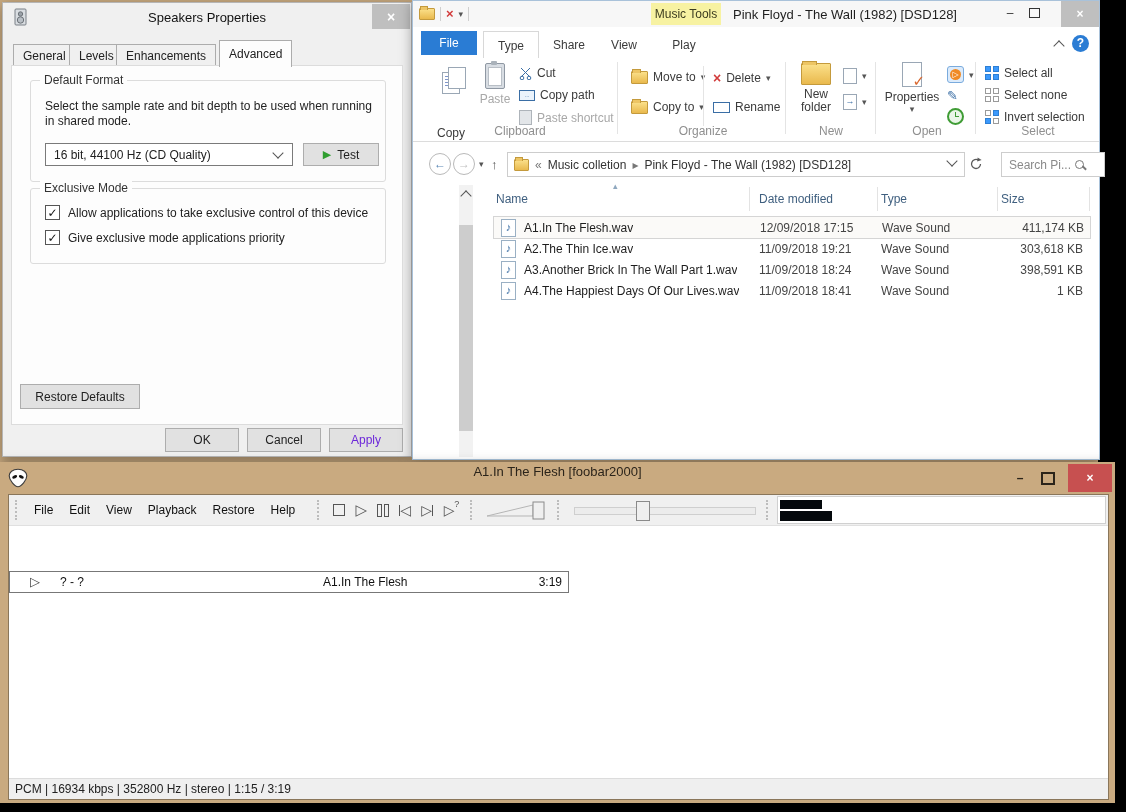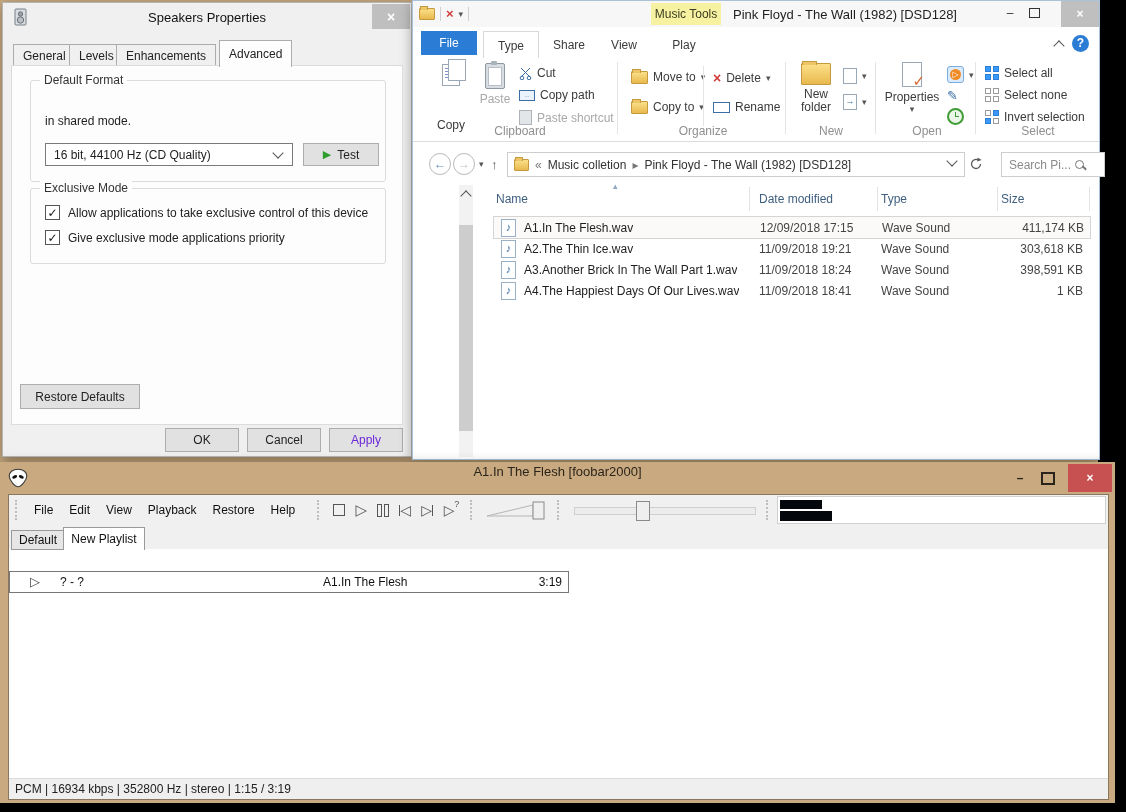--- a/index.html
+++ b/index.html
@@ -119,20 +119,21 @@
       <div class="dlg-title-text">Speakers Properties</div>
       <div class="dlg-close">×</div>
     </div>
     <div class="tab" style="left:10px;">General</div>
     <div class="tab" style="left:66px;">Levels</div>
     <div class="tab" style="left:113px;">Enhancements</div>
     <div class="tab active" style="left:216px;">Advanced</div>
     <div class="dlg-page">
       <div class="grp" style="left:18px;top:14px;width:354px;height:100px;">
         <div class="grp-legend">Default Format</div>
+        <div class="abs" style="left:14px;top:18px;color:#222;">Select the sample rate and bit depth to be used when running</div>
         <div class="abs" style="left:14px;top:33px;color:#222;">in shared mode.</div>
         <div class="sel" style="left:14px;top:62px;width:230px;">
           <span>16 bit, 44100 Hz (CD Quality)</span>
           <span class="chev-down" style="position:absolute;right:10px;top:9px;"></span>
         </div>
         <div class="btn" style="left:272px;top:62px;width:74px;height:21px;gap:6px;">
           <span style="color:#2f9e2f;font-size:11px;">▶</span>
           <span>Test</span>
         </div>
       </div>
@@ -177,21 +178,21 @@
     <div class="rtab" style="left:130px;width:52px;">Share</div>
     <div class="rtab" style="left:188px;width:46px;">View</div>
     <div class="rtab" style="left:240px;width:62px;">Play</div>
     <div class="abs" style="right:36px;top:38px;">
         <span class="chev-up" style="display:block;"></span>
       </div>
     <div class="abs" style="right:10px;top:34px;width:17px;height:17px;border-radius:50%;background:#2a7cd4;color:#fff;text-align:center;line-height:17px;font-weight:bold;">?</div>
 
     <div class="ribbon">
 
-      <div class="bigbtn" style="left:16px;top:6px;width:44px;gap:32px;">
+      <div class="bigbtn" style="left:16px;top:14px;width:44px;gap:32px;">
         <span class="docicon copy2"></span>
         <span>Copy</span>
       </div>
       <div class="bigbtn gray" style="left:62px;top:5px;width:40px;">
         <span class="clip"></span>
         <span>Paste</span>
       </div>
       <div class="smallrow" style="left:106px;top:8px;">
         <svg width="13" height="13">
             <path d="M2 1 L11 10 M11 1 L2 10" stroke="#3a6ea5" fill="none"></path>
@@ -426,24 +427,20 @@
           <span style="position:absolute;left:0;top:7px;width:180px;height:6px;background:#ececec;border:1px solid #cfcfcf;"></span>
           <span style="position:absolute;left:62px;top:1px;width:12px;height:18px;background:#efefef;border:1px solid #8a8a8a;"></span>
         </span>
         <span class="grip"></span>
         <span style="position:relative;flex:1;height:26px;background:#fff;border:1px solid #d0d0d0;margin-right:2px;">
           <span class="redact" style="left:2px;top:3px;width:42px;height:9px;"></span>
           <span class="redact" style="left:2px;top:14px;width:52px;height:10px;"></span>
         </span>
       </div>
 
-      <div class="fb-tabs">
-        <div class="fb-tab inactive" style="left:2px;width:52px;">Default</div>
-        <div class="fb-tab active" style="left:54px;width:80px;">New Playlist</div>
-      </div>
 
 
       <div class="fb-row">
         <span class="abs" style="left:20px;top:2px;font-size:13px;color:#444;">▷</span>
         <span class="abs" style="left:50px;top:3px;">? - ?</span>
         <span class="abs" style="left:313px;top:3px;">A1.In The Flesh</span>
         <span class="abs" style="left:500px;top:3px;width:52px;text-align:right;">3:19</span>
       </div>
 
       <div class="fb-status">PCM | 16934 kbps | 352800 Hz | stereo | 1:15 / 3:19</div>

